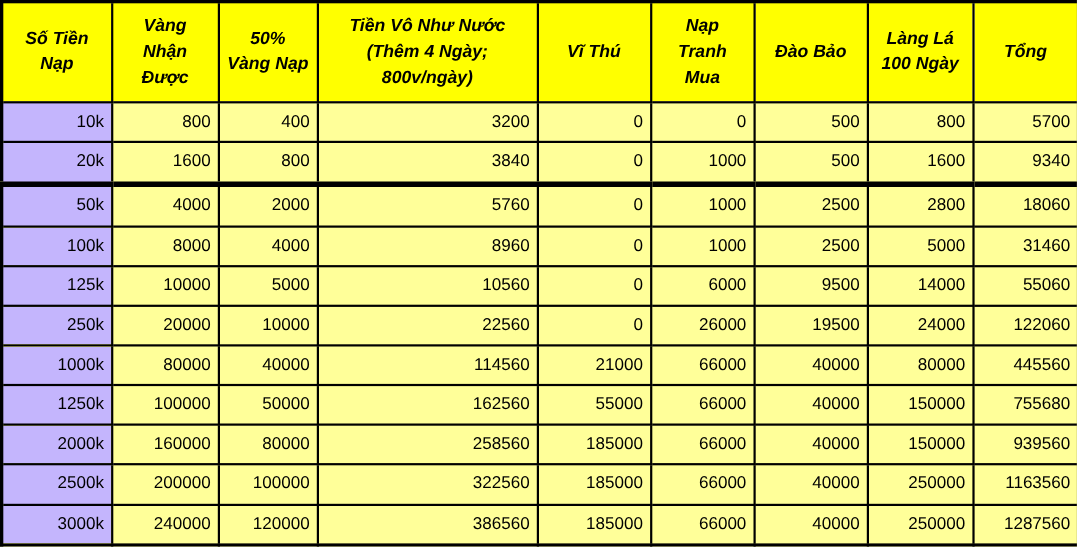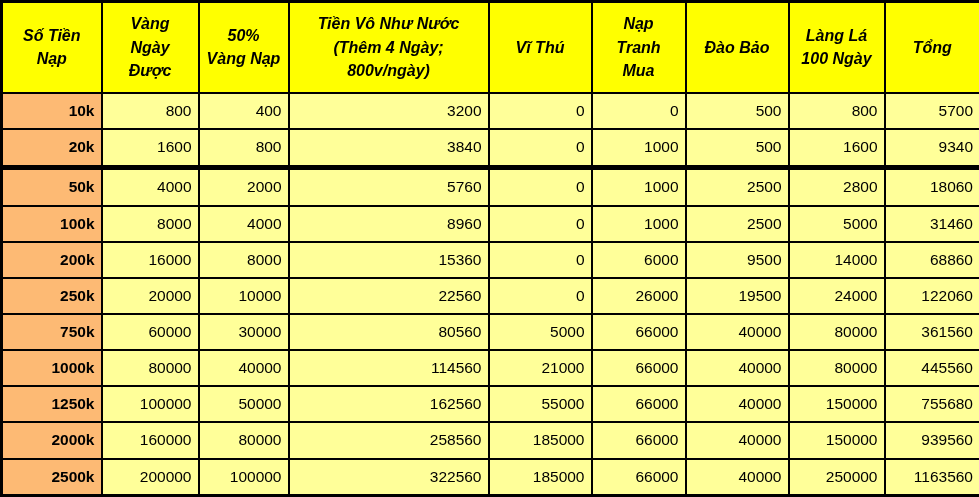--- a/index.html
+++ b/index.html
@@ -39,22 +39,22 @@
     white-space: pre-line;
     padding: 1px 2px;
   }
   table.recharge td {
     font-size: 15.5px;
     text-align: right;
     padding: 1px 6px 1px 2px;
     background: #FFFF99;
   }
   table.recharge td.row-label {
-    background: #fdba74;
-    font-weight: bold;
+    background: #c4b5fd;
+    font-weight: normal;
   }
   table.recharge tr.thick-bottom th,
   table.recharge tr.thick-bottom td {
     border-bottom: 5px solid #000000;
   }
 </style>
 </head>
 <body>
 
 <table class="recharge">
@@ -67,21 +67,21 @@
       <col style="width: 94px;">
       <col style="width: 103px;">
       <col style="width: 96px;">
       <col style="width: 96px;">
     </colgroup>
   <thead>
     <tr id="header-row">
         <th>Số Tiền
 Nạp</th>
         <th>Vàng
-Ngày
+Nhận
 Được</th>
         <th>50%
 Vàng Nạp</th>
         <th>Tiền Vô Như Nước
 (Thêm 4 Ngày;
 800v/ngày)</th>
         <th>Vĩ Thú</th>
         <th>Nạp
 Tranh
 Mua</th>
@@ -130,51 +130,40 @@
         <td>8000</td>
         <td>4000</td>
         <td>8960</td>
         <td>0</td>
         <td>1000</td>
         <td>2500</td>
         <td>5000</td>
         <td>31460</td>
       </tr>
       <tr>
-        <td class="row-label">200k</td>
-        <td>16000</td>
-        <td>8000</td>
-        <td>15360</td>
+        <td class="row-label">125k</td>
+        <td>10000</td>
+        <td>5000</td>
+        <td>10560</td>
         <td>0</td>
         <td>6000</td>
         <td>9500</td>
         <td>14000</td>
-        <td>68860</td>
+        <td>55060</td>
       </tr>
       <tr>
         <td class="row-label">250k</td>
         <td>20000</td>
         <td>10000</td>
         <td>22560</td>
         <td>0</td>
         <td>26000</td>
         <td>19500</td>
         <td>24000</td>
         <td>122060</td>
-      </tr>
-      <tr>
-        <td class="row-label">750k</td>
-        <td>60000</td>
-        <td>30000</td>
-        <td>80560</td>
-        <td>5000</td>
-        <td>66000</td>
-        <td>40000</td>
-        <td>80000</td>
-        <td>361560</td>
       </tr>
       <tr>
         <td class="row-label">1000k</td>
         <td>80000</td>
         <td>40000</td>
         <td>114560</td>
         <td>21000</td>
         <td>66000</td>
         <td>40000</td>
         <td>80000</td>
@@ -206,14 +195,25 @@
         <td class="row-label">2500k</td>
         <td>200000</td>
         <td>100000</td>
         <td>322560</td>
         <td>185000</td>
         <td>66000</td>
         <td>40000</td>
         <td>250000</td>
         <td>1163560</td>
       </tr>
+      <tr>
+        <td class="row-label">3000k</td>
+        <td>240000</td>
+        <td>120000</td>
+        <td>386560</td>
+        <td>185000</td>
+        <td>66000</td>
+        <td>40000</td>
+        <td>250000</td>
+        <td>1287560</td>
+      </tr>
     </tbody>
 </table>
 
 </body></html>

